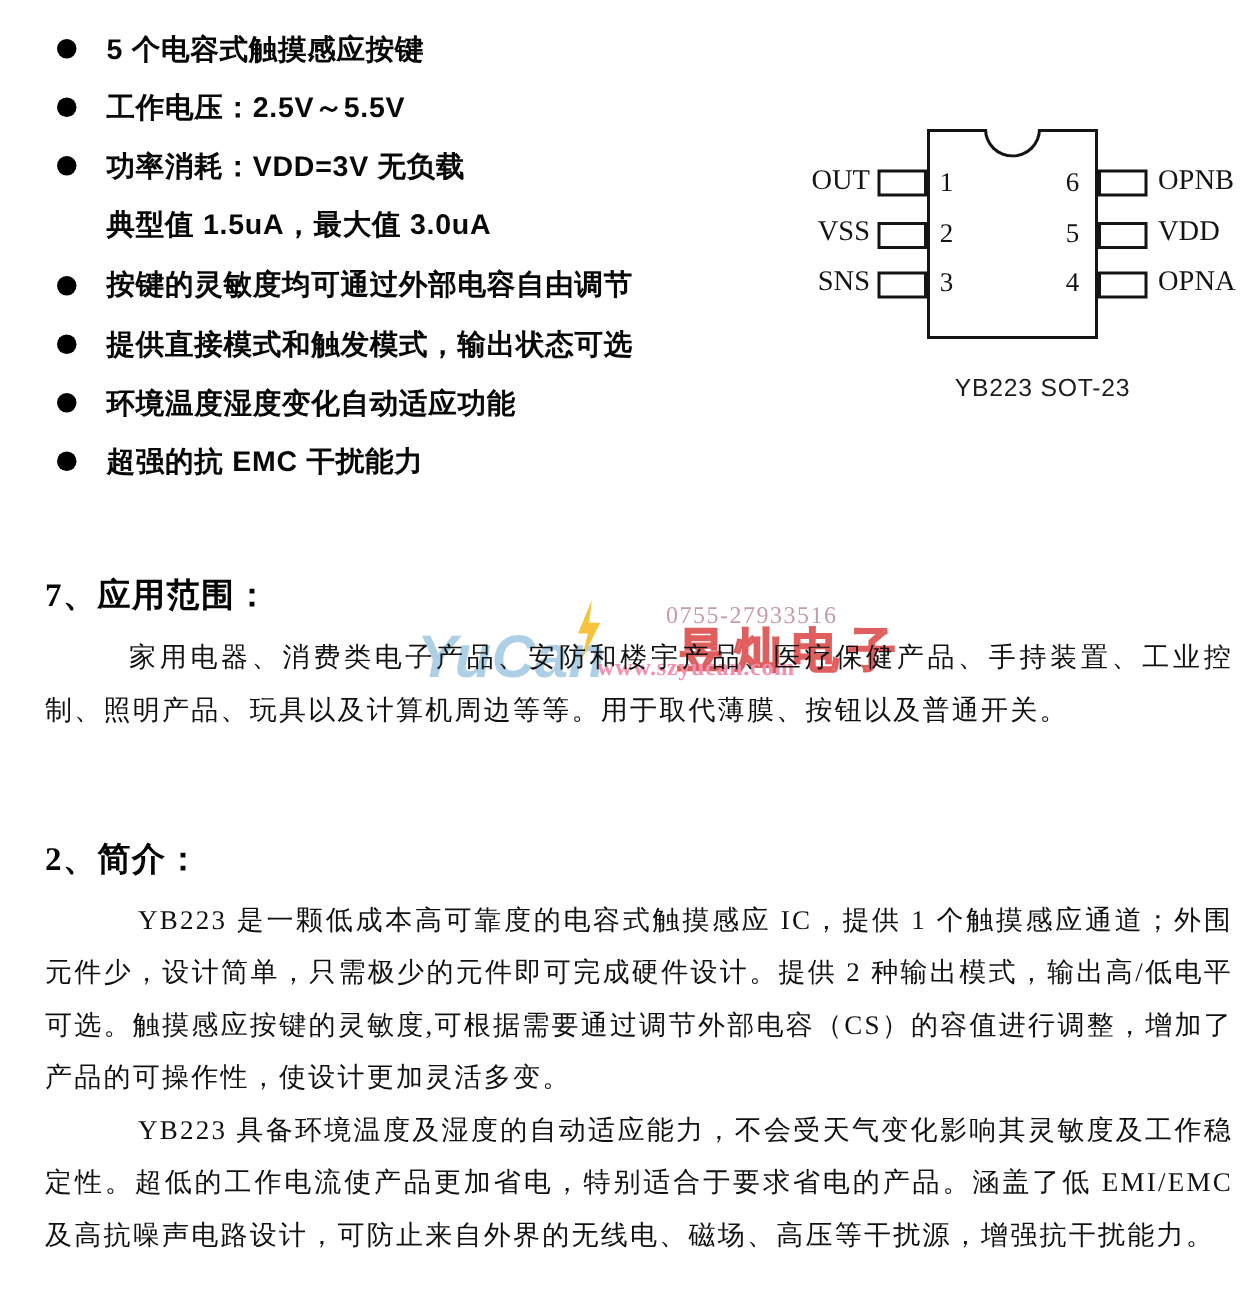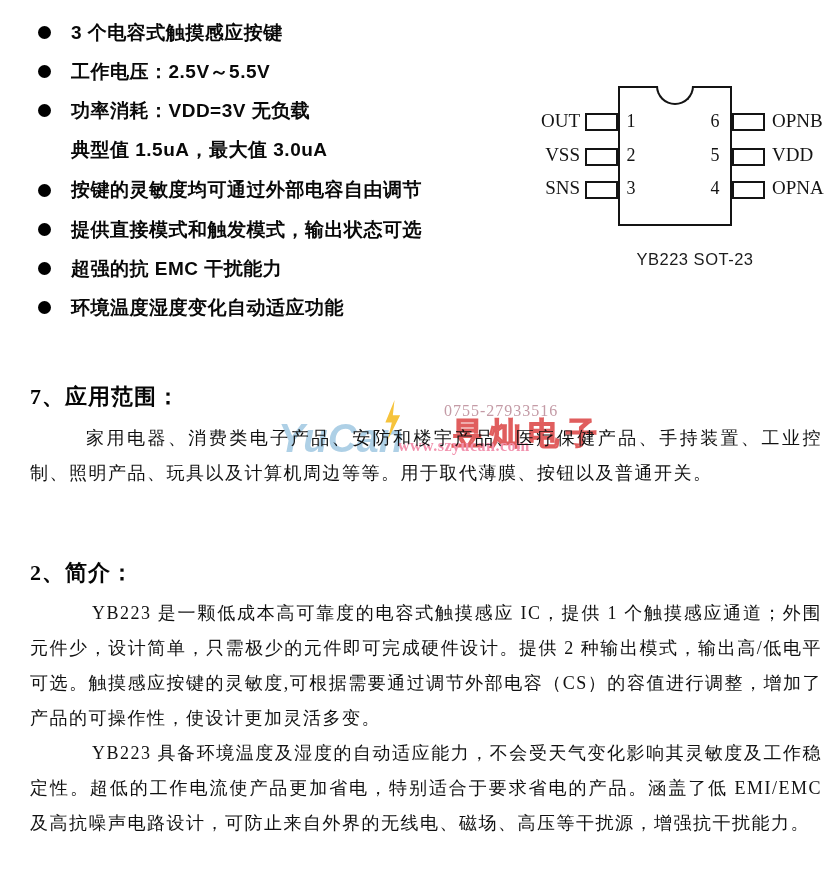--- a/index.html
+++ b/index.html
@@ -121,21 +121,21 @@
     <span class="wm-logo" style="color:#aed0e6">YuCan</span>
     <span class="wm-bolt" style="background:#f6c33c"></span>
     <span class="wm-phone" style="color:#c49ba6">0755-27933516</span>
     <span class="wm-cn" style="color:rgba(224,94,94,0.30)">昱灿电子</span>
     <span class="wm-site" style="color:#f291ad">www.szyucan.com</span>
   </div>
 
   <ul class="features">
     <li class="feature-row">
       <span class="bullet"></span>
-      <span class="feature-text">3 个电容式触摸感应按键</span>
+      <span class="feature-text">5 个电容式触摸感应按键</span>
     </li>
     <li class="feature-row">
       <span class="bullet"></span>
       <span class="feature-text">工作电压：2.5V～5.5V</span>
     </li>
     <li class="feature-row">
       <span class="bullet"></span>
       <span class="feature-text">功率消耗：VDD=3V 无负载</span>
     </li>
     <li class="feature-row continuation tall">
@@ -145,25 +145,25 @@
     <li class="feature-row tall">
       <span class="bullet"></span>
       <span class="feature-text">按键的灵敏度均可通过外部电容自由调节</span>
     </li>
     <li class="feature-row">
       <span class="bullet"></span>
       <span class="feature-text">提供直接模式和触发模式，输出状态可选</span>
     </li>
     <li class="feature-row">
       <span class="bullet"></span>
+      <span class="feature-text">环境温度湿度变化自动适应功能</span>
+    </li>
+    <li class="feature-row">
+      <span class="bullet"></span>
       <span class="feature-text">超强的抗 EMC 干扰能力</span>
-    </li>
-    <li class="feature-row">
-      <span class="bullet"></span>
-      <span class="feature-text">环境温度湿度变化自动适应功能</span>
     </li>
   </ul>
 
   <div class="figure">
     <div class="chip-body"></div>
     <div class="chip-notch"></div>
 
     <div class="pin l row1"></div>
     <div class="pin l row2"></div>
     <div class="pin l row3"></div>

